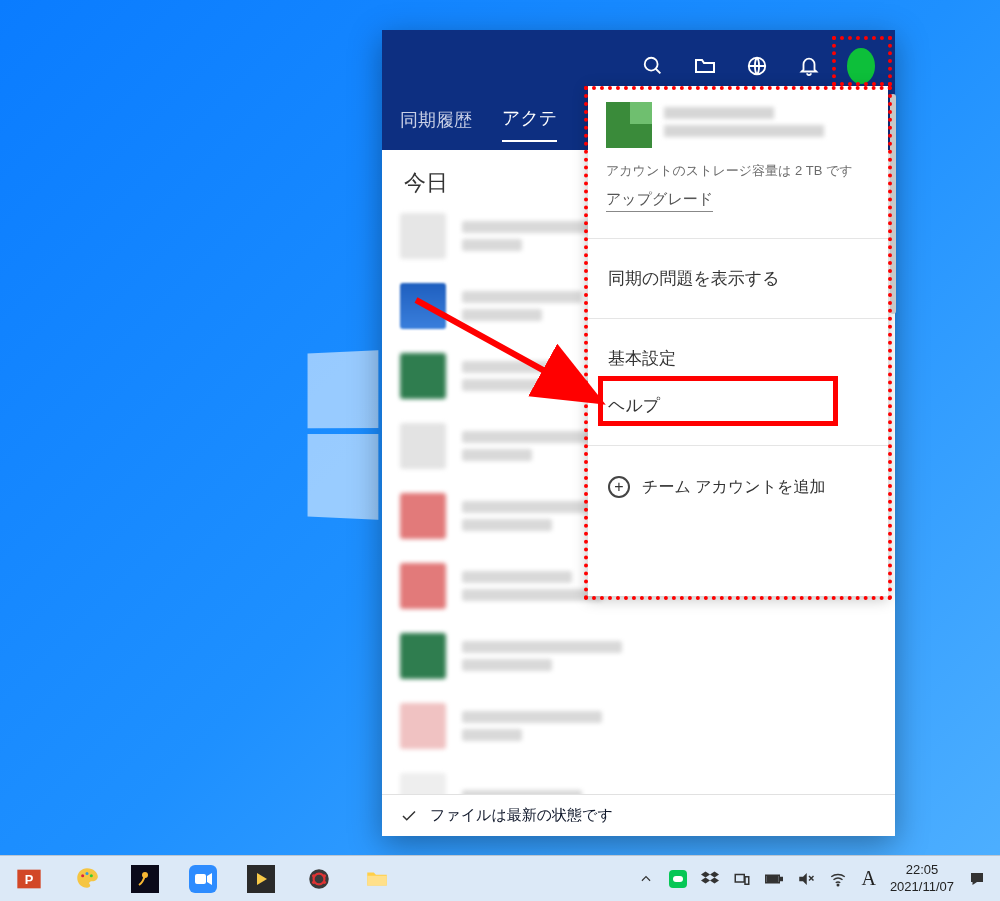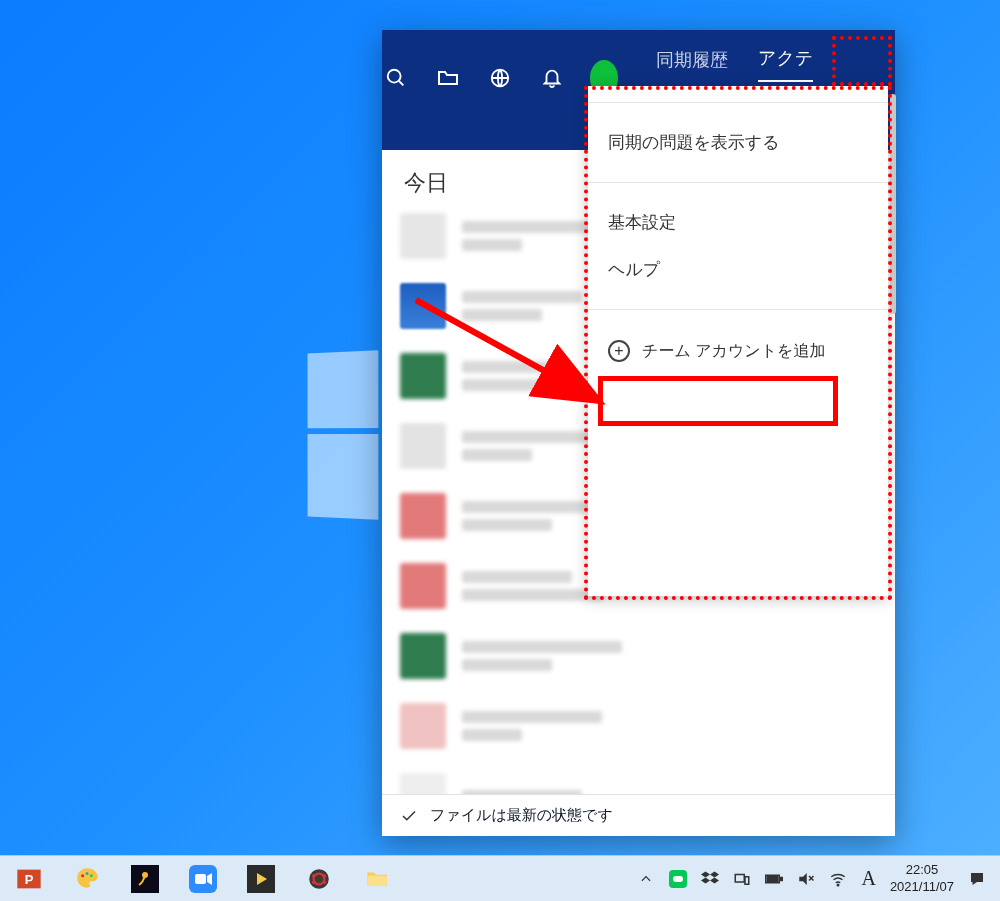--- a/index.html
+++ b/index.html
@@ -29,22 +29,22 @@
     position: absolute;
     left: 382px; top: 30px;
     width: 513px; height: 806px;
     background: #fff;
     box-shadow: 0 8px 30px rgba(0,0,0,.35);
     display: flex; flex-direction: column;
   }
   .dbx-header {
     height: 120px;
     background: #0d2f81;
-    display: flex; 
-    padding-top: 12px;
+    display: flex; flex-direction: column;
+    padding-top: 0;
   }
   .dbx-icons {
     display: flex; justify-content: flex-end; align-items: center;
     gap: 24px; height: 72px; padding-right: 20px;
   }
   .hicon { width: 28px; height: 28px; color: #fff; display:flex; align-items:center; justify-content:center; }
   .avatar {
     width: 36px; height: 36px; border-radius: 50%;
     background: #0dbf3a;
   }
@@ -261,20 +261,31 @@
 
   <div class="dbx-footer">
     <svg class="check" viewBox="0 0 24 24" fill="none" stroke="#333" stroke-width="2">
         <polyline points="4 12 9 17 20 6"></polyline>
       </svg>
     <span>ファイルは最新の状態です</span>
   </div>
 </div>
 
 <div class="acct-menu">
+  <div class="acct-top">
+    <div class="acct-user">
+      <div class="acct-sq"></div>
+      <div class="acct-userlines" style="flex:1">
+          <div style="width:110px"></div>
+          <div style="width:160px"></div>
+        </div>
+    </div>
+    <div class="acct-storage">アカウントのストレージ容量は 2 TB です</div>
+    <span class="acct-upgrade">アップグレード</span>
+  </div>
   <div class="menu-sep"></div>
   <div class="menu-item">
     <span>同期の問題を表示する</span>
   </div>
   <div class="menu-sep"></div>
   <div class="menu-item">
     <span>基本設定</span>
   </div>
   <div class="menu-item">
     <span>ヘルプ</span>

